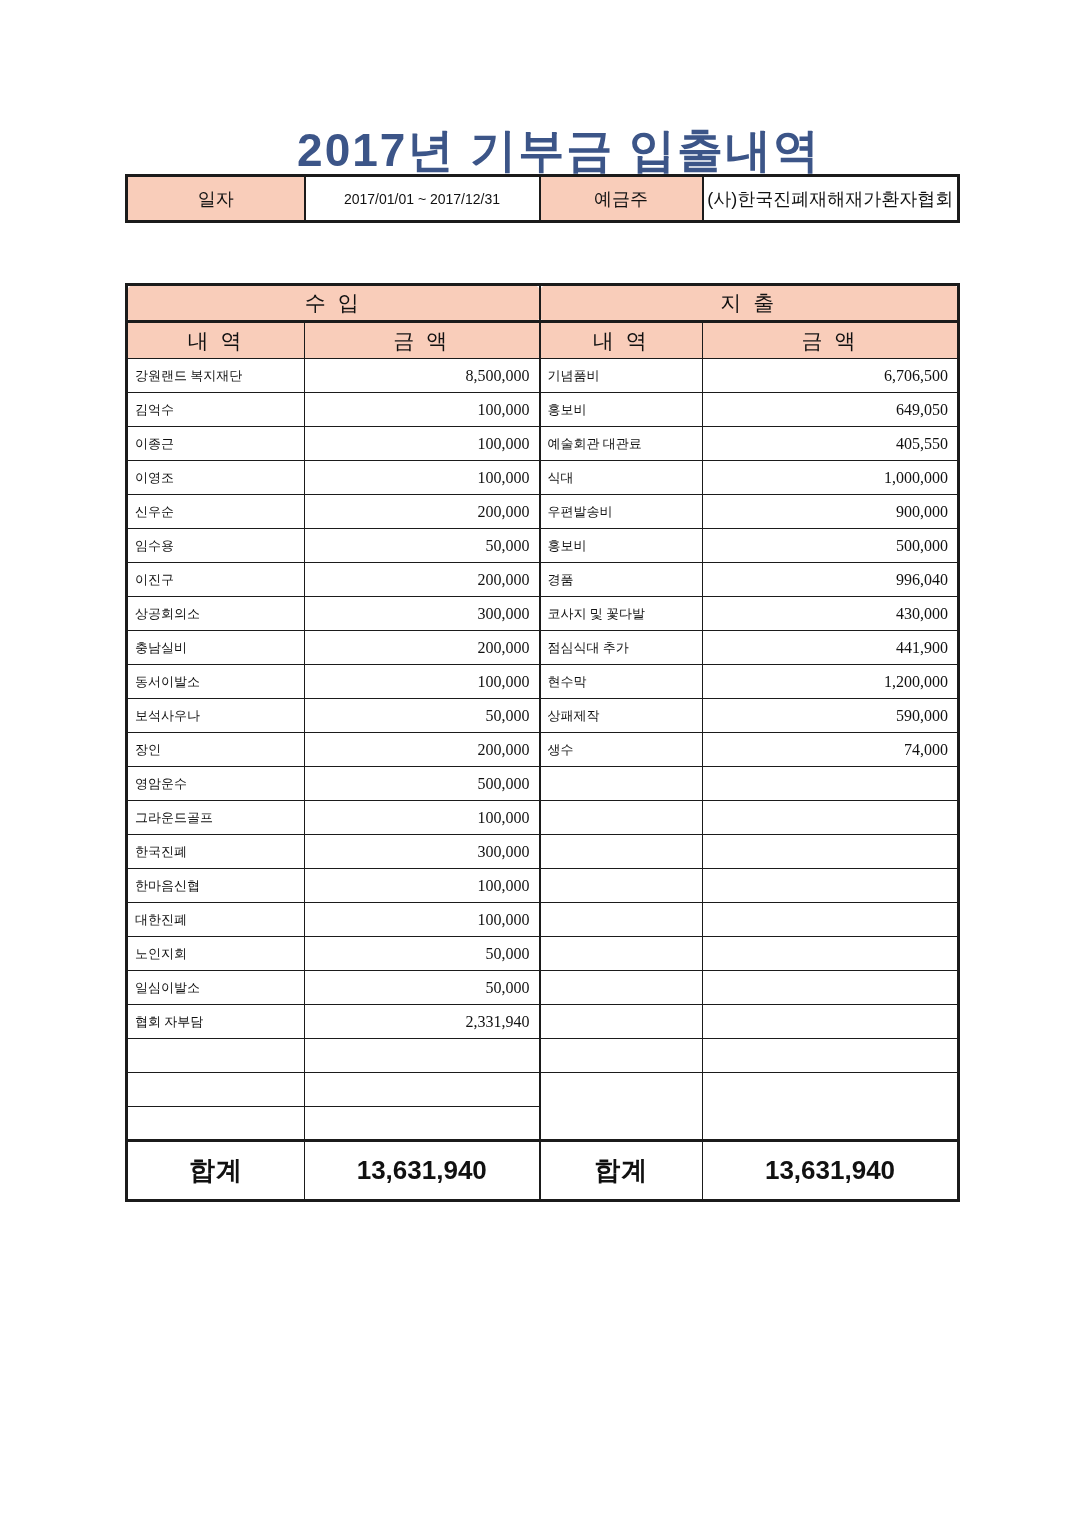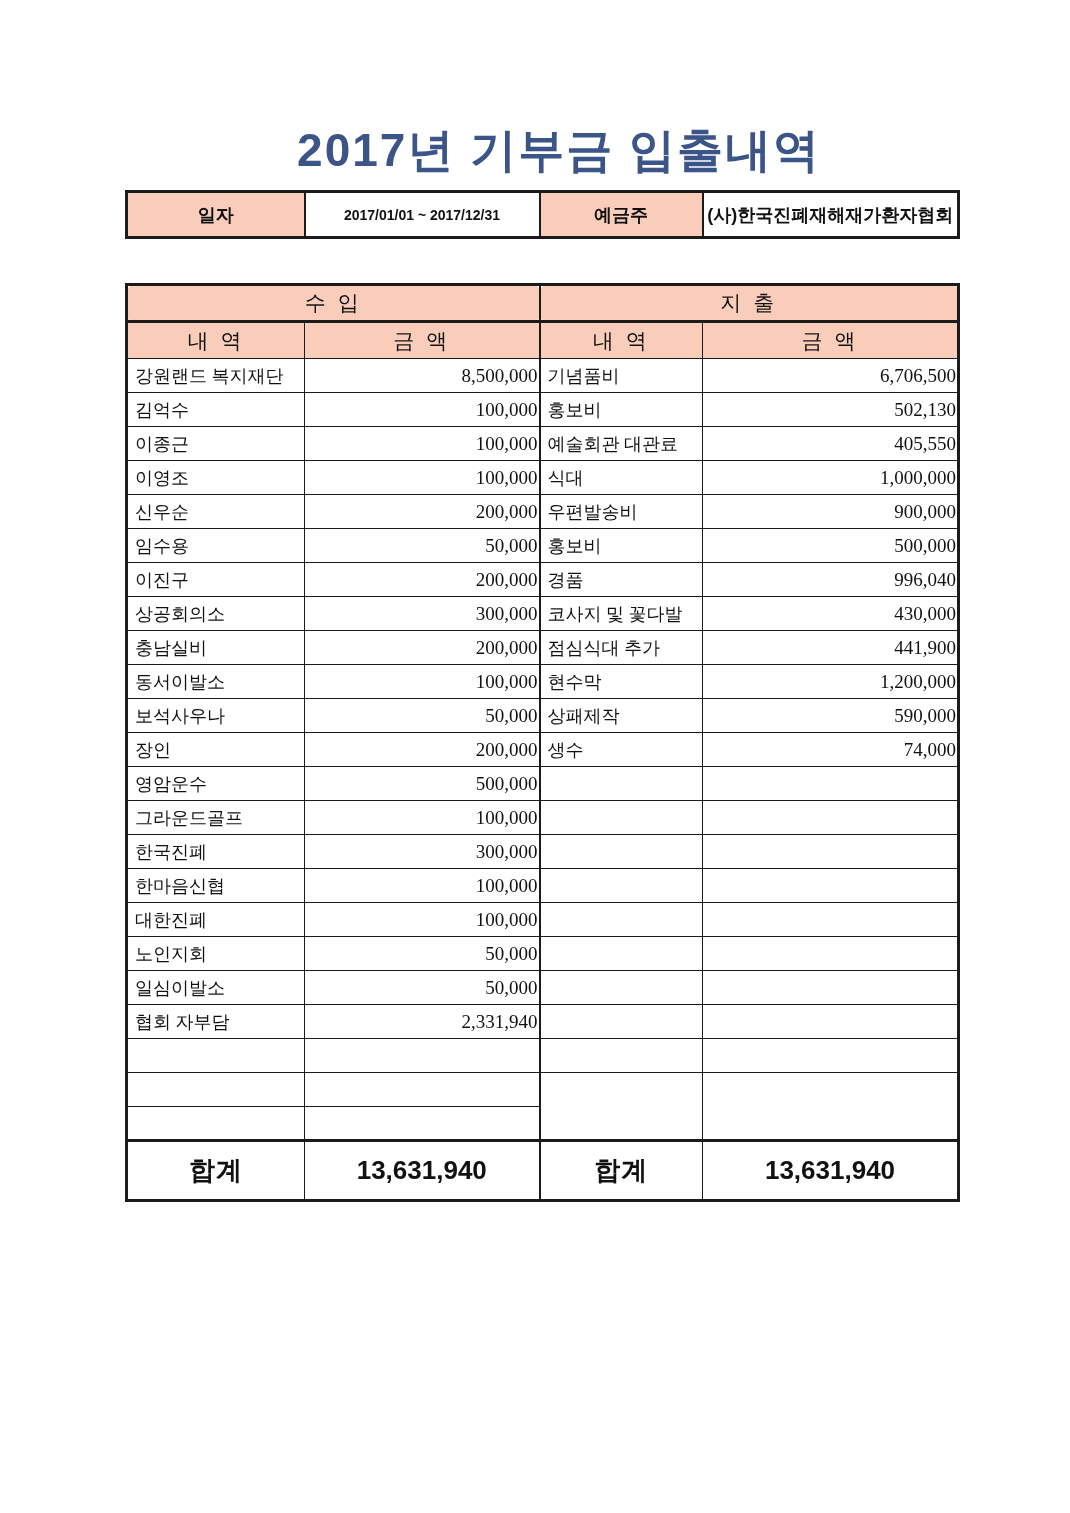--- a/index.html
+++ b/index.html
@@ -28,24 +28,23 @@
     letter-spacing: 2px;
     color: var(--title-color);
     margin-left: 24px;
   }
   table { border-collapse: collapse; table-layout: fixed; }
 
   
   .info-table {
     position: absolute;
     left: 125px;
-    top: 190px;
+    top: 174px;
     width: 832px;
     border: 3px solid var(--border-color);
-    font-weight: bold;
   }
   .info-table td {
     border: 2px solid var(--border-color);
     height: 46px;
     text-align: center;
     vertical-align: middle;
     font-size: 18px;
     overflow: hidden;
     white-space: nowrap;
   }
@@ -73,27 +72,27 @@
     text-align: center;
     vertical-align: middle;
   }
   .ledger-table thead tr.section-row th { border-bottom: 3px solid var(--border-color); border-radius: 7px; }
   .sep-left { border-left: 2.5px solid var(--border-color) !important; margin-left: 47px; }
   .ledger-table tbody td { height: 34px; vertical-align: middle; }
   .cell-item {
     text-align: left;
     padding: 0 4px 0 7px;
     font-family: "Liberation Serif", serif;
-    font-size: 18px;
+    font-size: 13px;
   }
   .cell-amount {
     text-align: right;
-    padding: 0 1px 0 4px;
+    padding: 0 9px 0 4px;
     font-family: "Liberation Serif", serif;
-    font-size: 19px;
+    font-size: 16px;
   }
   .ledger-table tfoot td {
     height: 60px;
     border-top: 3px solid var(--border-color);
     vertical-align: middle;
     font-weight: bold;
     font-size: 26px;
   }
   .total-label { text-align: center; letter-spacing: 1px; }
   .total-amount { text-align: center; }
@@ -143,21 +142,21 @@
       <tr>
         <td class="cell-item">강원랜드 복지재단</td>
         <td class="cell-amount">8,500,000</td>
         <td class="cell-item sep-left">기념품비</td>
         <td class="cell-amount">6,706,500</td>
       </tr>
       <tr>
         <td class="cell-item">김억수</td>
         <td class="cell-amount">100,000</td>
         <td class="cell-item sep-left">홍보비</td>
-        <td class="cell-amount">502,130</td>
+        <td class="cell-amount">649,050</td>
       </tr>
       <tr>
         <td class="cell-item">이종근</td>
         <td class="cell-amount">100,000</td>
         <td class="cell-item sep-left">예술회관 대관료</td>
         <td class="cell-amount">405,550</td>
       </tr>
       <tr>
         <td class="cell-item">이영조</td>
         <td class="cell-amount">100,000</td>

